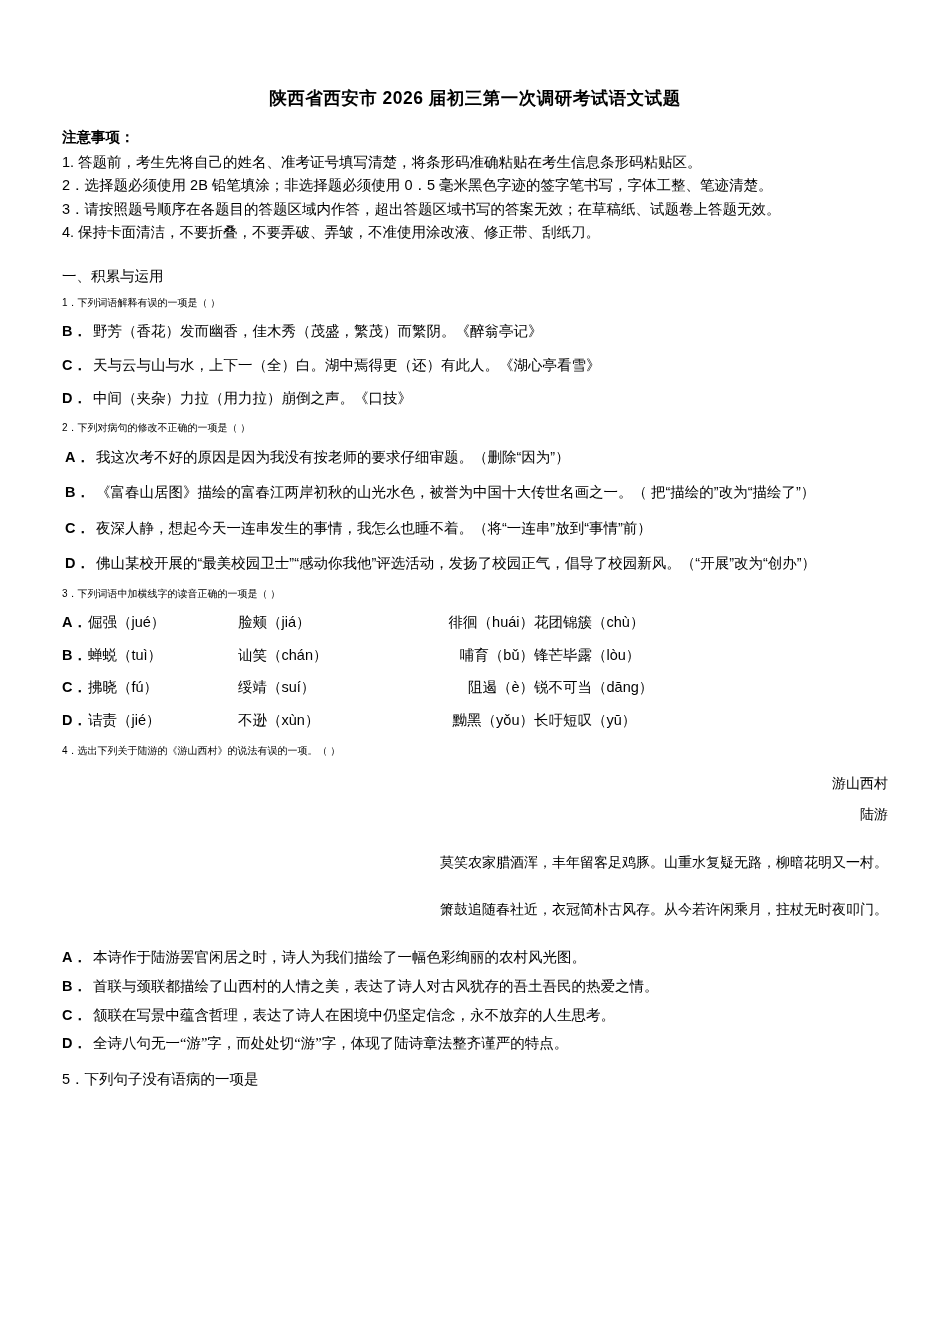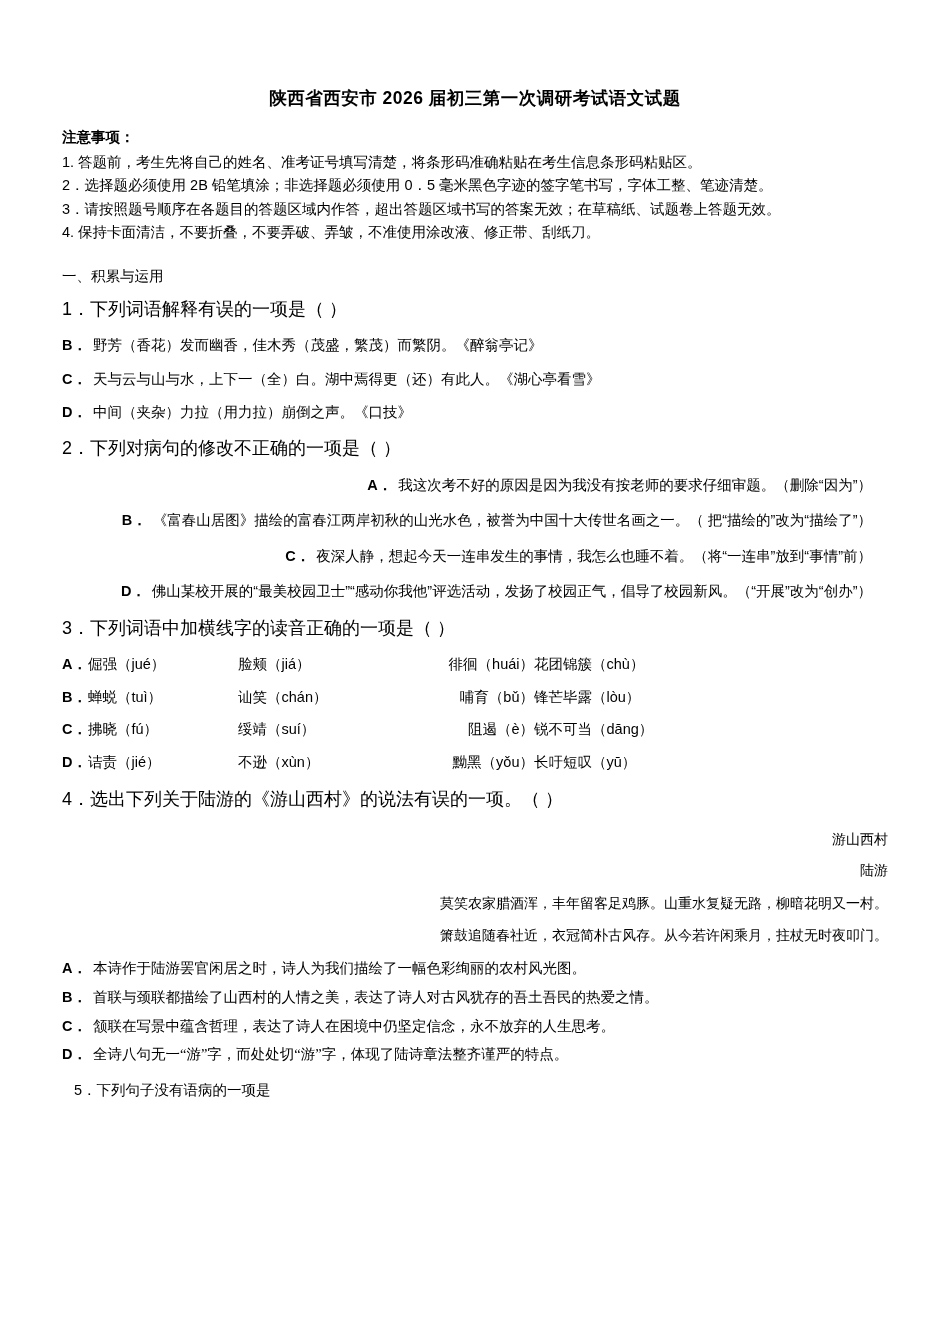--- a/index.html
+++ b/index.html
@@ -40,41 +40,40 @@
     line-height: 1.62;
     margin: 0;
   }
   .section-head {
     font-family: "Liberation Sans", sans-serif;
     font-size: 14.5px;
     margin: 22px 0 6px 0;
   }
   .q-stem {
     font-family: "Liberation Sans", sans-serif;
-    font-size: 18px;
+    font-size: 10px;
     line-height: 1.75;
     margin: 8px 0 4px 0;
   }
   .opt {
     font-family: "Liberation Sans", sans-serif;
     font-size: 14.5px;
     line-height: 1.8;
     margin: 7px 0 7px 0;
     text-indent: 0;
   }
   .opt .lab {
     font-weight: bold;
     margin-right: 6px;
   }
   .opt-wrap {
     font-family: "Liberation Sans", sans-serif;
     font-size: 14.5px;
     line-height: 1.95;
-    margin: 7px 16px;
-    text-align: right;
+    margin: 7px 3px;
   }
   .opt-wrap .lab {
     font-weight: bold;
     margin-right: 6px;
   }
   .pinyin-row {
     font-family: "Liberation Sans", sans-serif;
     font-size: 14.5px;
     line-height: 1.85;
     margin: 6px 0;
@@ -93,37 +92,37 @@
   .pinyin-row .c3 { width: 148px; text-align: right; }
   .pinyin-row .c4 { width: 180px; }
   .poem-title, .poem-author, .poem-line {
     font-family: Liberation Sans, sans-serif;
     font-size: 14px;
     line-height: 1.9;
     margin: 5px 0;
     text-align: right;
   }
   .poem-title { margin-top: 10px; }
-  .poem-line { margin: 6px 0; }
+  .poem-line { margin: 21px 0; }
   .opt-serif {
     font-family: "Liberation Serif", serif;
     font-size: 14.5px;
     line-height: 1.85;
     margin: 2px 0;
   }
   .opt-serif .lab {
     font-family: "Liberation Sans", sans-serif;
     font-weight: bold;
     margin-right: 6px;
   }
   .last-q {
     font-family: "Liberation Sans", sans-serif;
     font-size: 14.5px;
     line-height: 1.75;
-    margin: 10px 0 0 12px;
+    margin: 10px 0 0 0;
   }
 </style>
 </head>
 <body>
 
 <div class="page">
 
   <h1 class="doc-title">陕西省西安市 2026 届初三第一次调研考试语文试题</h1>
 
   <p class="notice-head">注意事项：</p>

